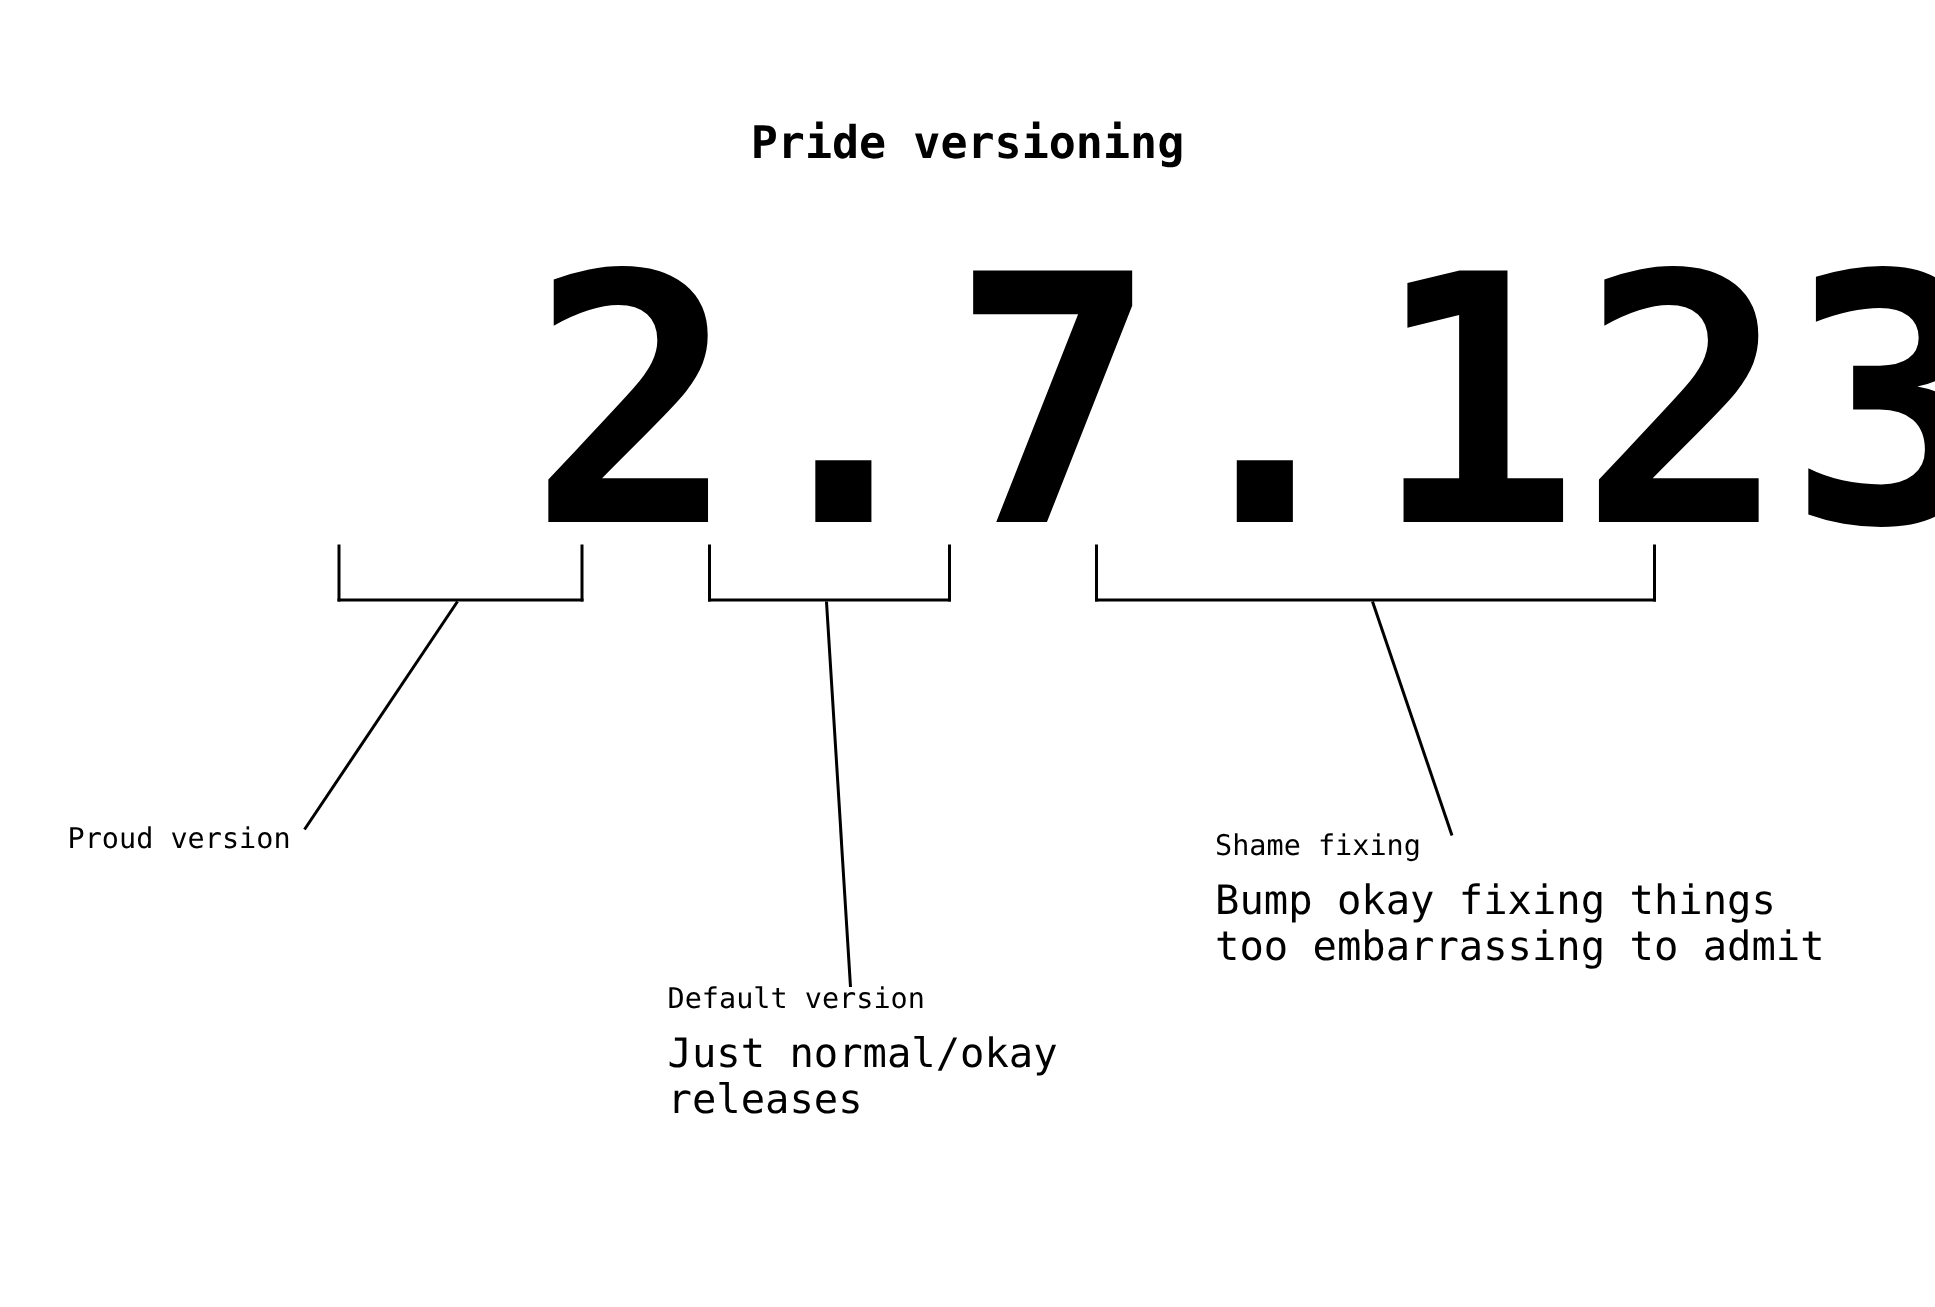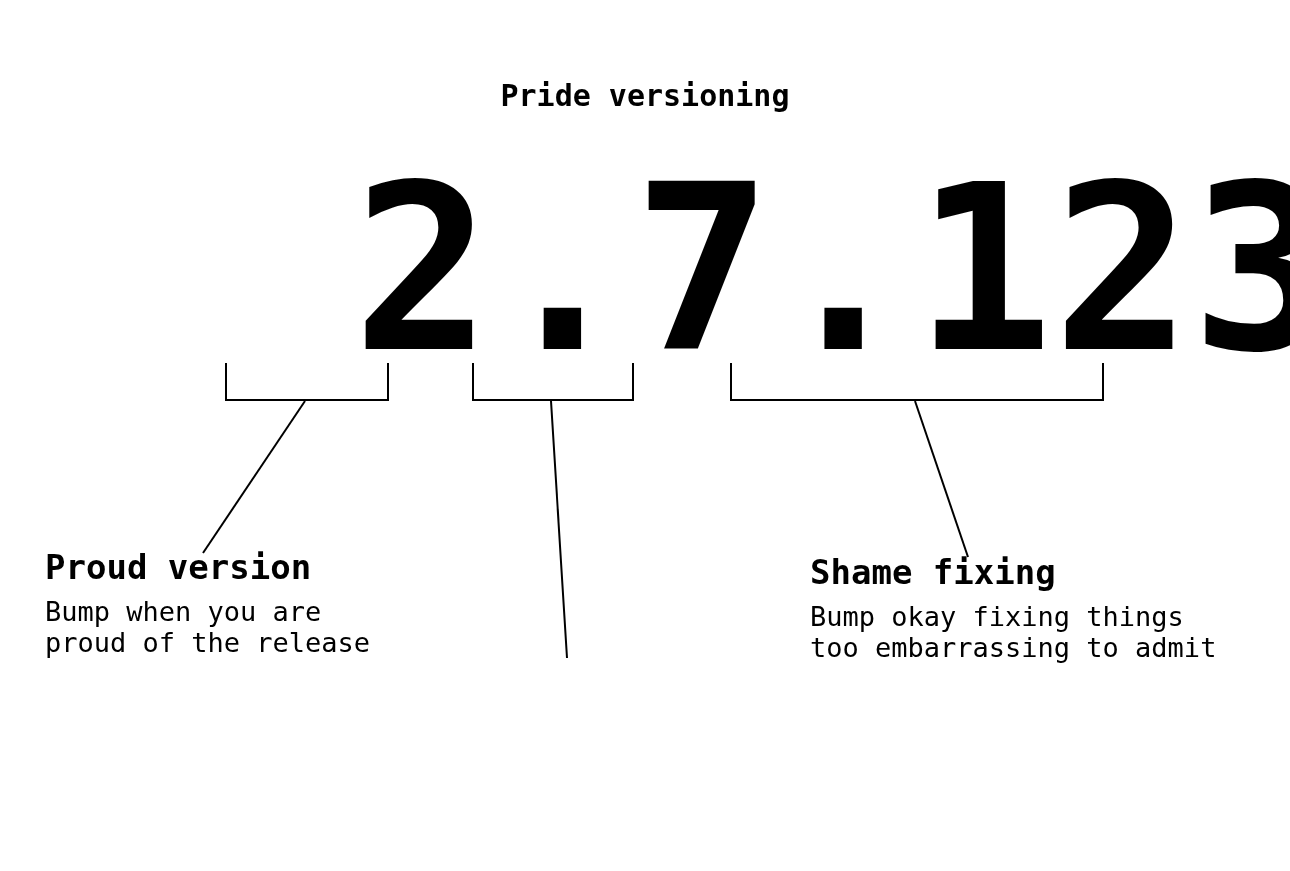--- a/index.html
+++ b/index.html
@@ -54,22 +54,22 @@
     border-left: 2px solid #000;
     border-right: 2px solid #000;
     border-bottom: 2px solid #000;
     height: 36px;
   }
 
   .callout {
     position: absolute;
   }
   .callout .heading {
-    font-weight: 700;
-    font-size: 34px;
+    font-weight: 400;
+    font-size: 19px;
     line-height: 1.1;
   }
   .callout .desc {
     font-weight: 400;
     font-size: 27px;
     line-height: 1.15;
     margin-top: 10px;
     white-space: pre-line;
   }
 
@@ -102,24 +102,27 @@
   <div class="bracket" style="left:730px;  top:363px; width:370px;"></div>
 
   <svg class="lines">
     <line x1="305" y1="401" x2="203" y2="553"></line>
     <line x1="551" y1="401" x2="567" y2="658"></line>
     <line x1="915" y1="401" x2="968" y2="557"></line>
   </svg>
 
   <div class="callout" style="left:45px; top:549px; width:420px;">
     <div class="heading">Proud version</div>
-    <div class="desc">Bump when you are
-proud of the release</div>
   </div>
 
+  <div class="callout" style="left:445px; top:656px; width:360px;">
+    <div class="heading">Default version</div>
+    <div class="desc">Just normal/okay
+releases</div>
+  </div>
 
   <div class="callout" style="left:810px; top:554px; width:450px;">
     <div class="heading">Shame fixing</div>
     <div class="desc">Bump okay fixing things
 too embarrassing to admit</div>
   </div>
 
 </div>
 
 </body></html>

